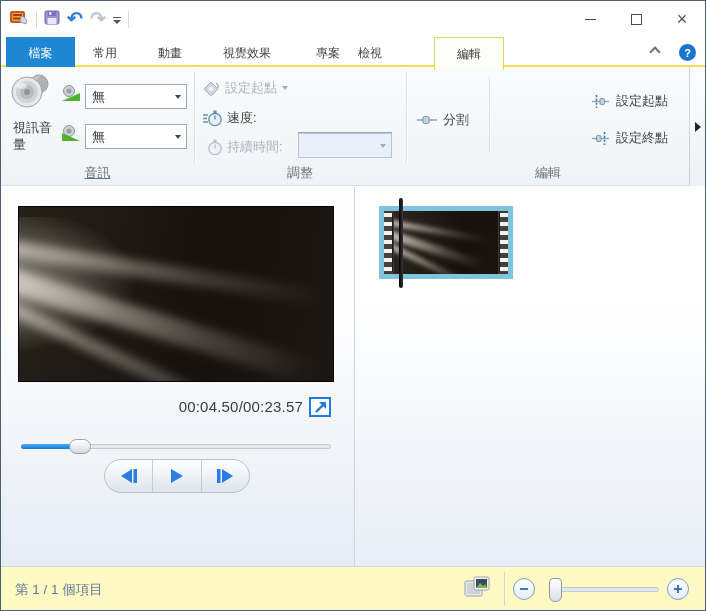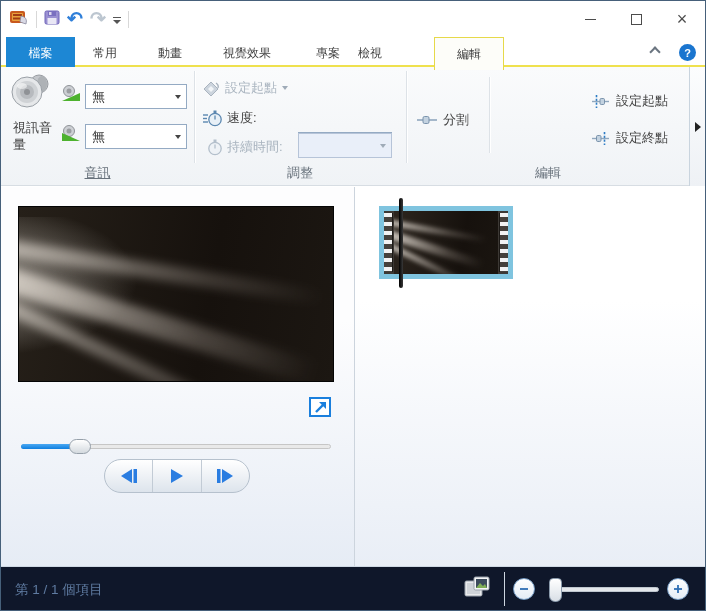--- a/index.html
+++ b/index.html
@@ -98,21 +98,21 @@
     background:linear-gradient(100deg,#2c251e,#16110d 65%,#1a1510); overflow:hidden; }
   .mini-beam { position:absolute; left:-8px; width:120px; transform-origin:left center; filter:blur(2px);
     background:linear-gradient(90deg, rgba(228,221,212,0.9), rgba(170,160,150,0.3) 55%, rgba(120,112,104,0) 85%); }
   .mb1 { top:8px; height:6px; transform:rotate(10deg); }
   .mb2 { top:18px; height:9px; transform:rotate(18deg); }
   .mb3 { top:30px; height:6px; transform:rotate(26deg); }
   .playhead { position:absolute; left:44px; top:11px; width:4px; height:90px;
     background:linear-gradient(90deg,#000,#3a3a3a); border-radius:2px; }
   
   .statusbar { position:absolute; left:0; top:565px; width:100%; height:45px;
-    background:#0f172a; border-top:1px solid #cfd9e4;padding-left:8px; }
+    background:#fef9c3; border-top:1px solid #cfd9e4;padding-left:8px; }
   .status-text { position:absolute; left:14px; top:14px; font-size:13.5px; color:#5f7ba1; }
   .sb-divider { position:absolute; left:503px; top:5px; width:1px; height:34px; background:#cdd6e0; }
   .zoom-btn { position:absolute; top:11px; width:22px; height:22px; border-radius:50%;
     border:1px solid #7aa0c8; background:linear-gradient(#ffffff,#e4ecf5);
     display:flex; align-items:center; justify-content:center; }
   .zoom-track { position:absolute; left:548px; top:20px; width:110px; height:5px;
     background:#e3e7eb; border:1px solid #bfc7cf; border-radius:3px; }
   .zoom-thumb { position:absolute; top:-10px; width:13px; height:24px;
     background:linear-gradient(#ffffff,#d9dfe6); border:1px solid #8a9aab; border-radius:4px 4px 6px 6px; }
 </style>
@@ -297,20 +297,21 @@
 
 <div class="content">
 
   <div class="preview-pane">
     <div class="video-frame">
       <div class="beam-glow"></div>
       <div class="beam beam1"></div>
       <div class="beam beam2"></div>
       <div class="beam beam3"></div>
     </div>
+    <div class="timecode-row">00:04.50/00:23.57</div>
     <div class="fullscreen-btn">
       <svg class="fs-arrow" width="13" height="13" viewBox="0 0 13 13">
         <line x1="2" y1="11" x2="9" y2="4" stroke="#1a7fdd" stroke-width="2.4"></line>
         <polygon points="5,1 12,1 12,8" fill="#1a7fdd"></polygon>
       </svg>
     </div>
     <div class="seek">
       <div class="seek-track"></div>
       <div class="seek-fill" style="width: 19%;"></div>
       <div class="seek-thumb" style="left: calc(19% - 11px);"></div>

